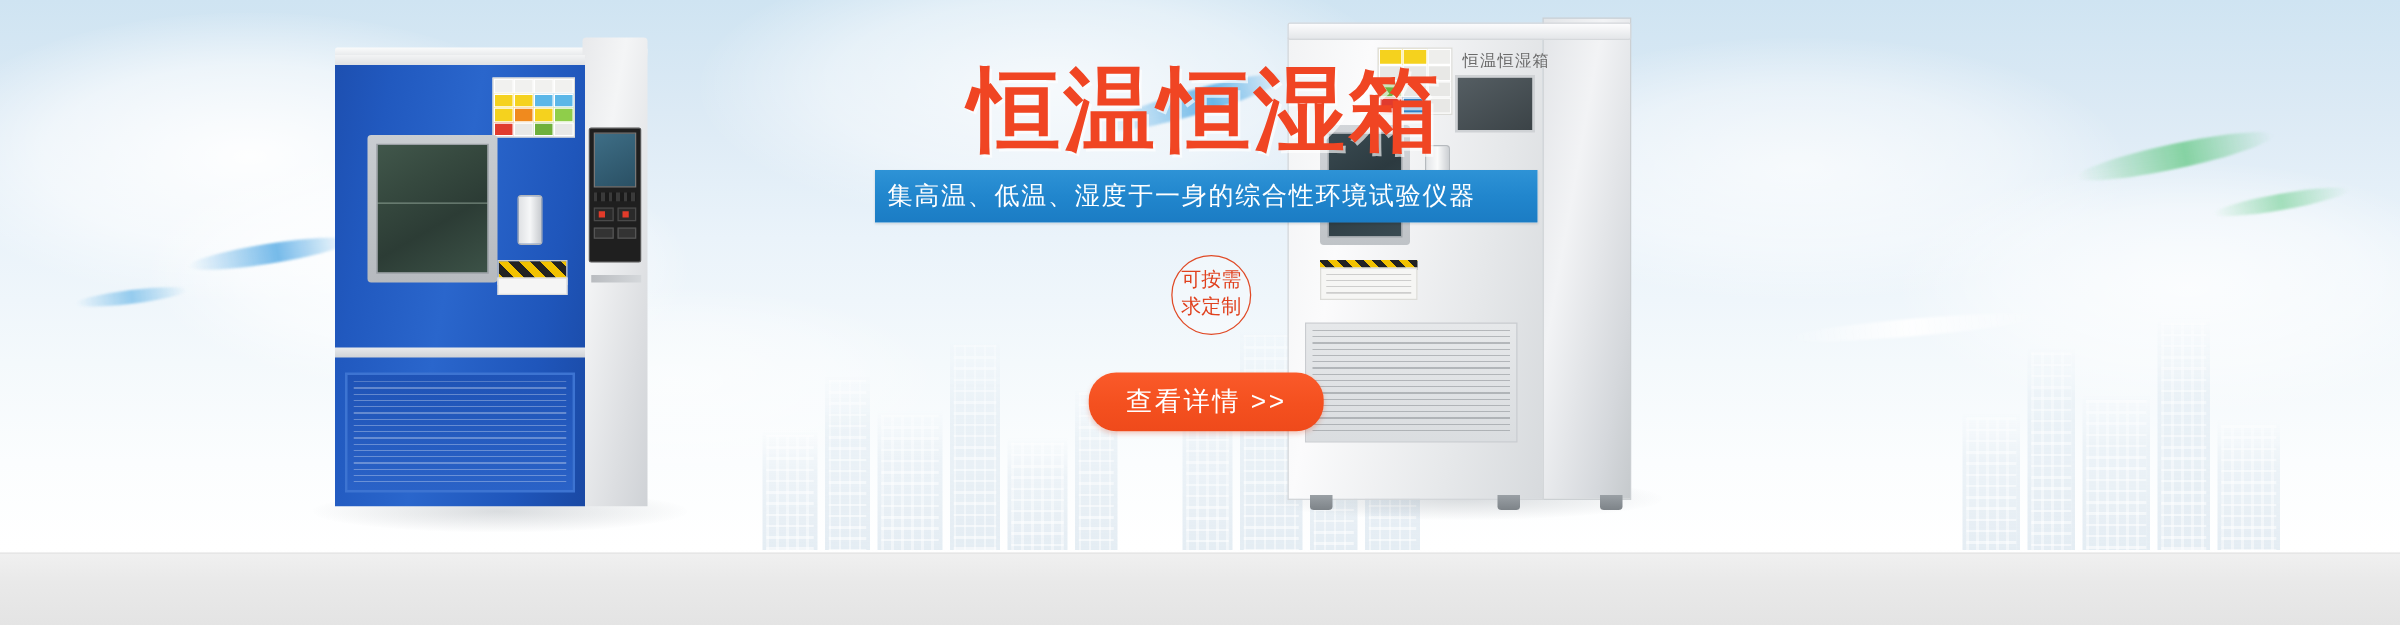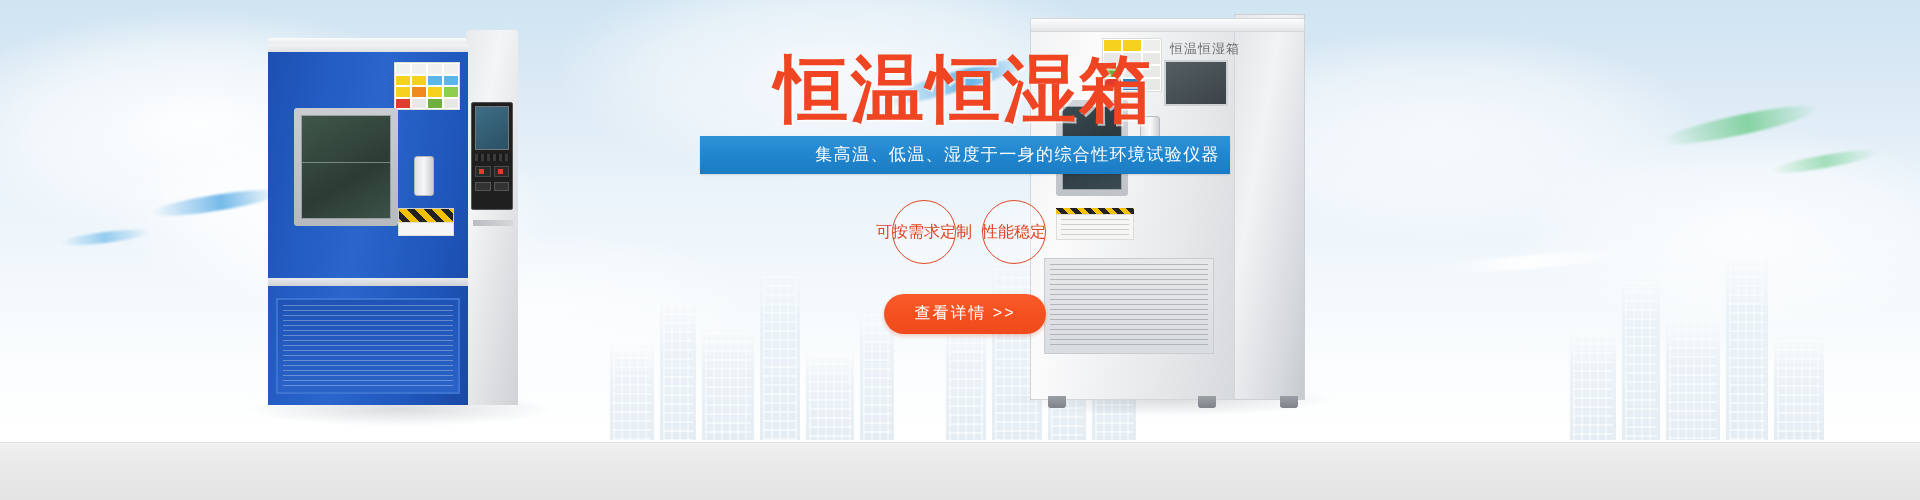--- a/index.html
+++ b/index.html
@@ -104,43 +104,43 @@
   .headline {
     margin-top:6px;
     font-size:73px; line-height:1.08; font-weight:bold;
     color:#f04523; letter-spacing:3px; text-align:center;
     white-space:nowrap;
     text-shadow:2px 2px 0 rgba(255,255,255,.65);
   }
   .subbar {
     margin-top:7px;
     background:linear-gradient(to bottom, #2e93d6 0%, #2186cd 50%, #1b7cc4 100%);
-    color:#ffffff; font-size:17px; letter-spacing:1.4px;
-    padding:7px 10px 8px; text-align:right; white-space:nowrap;
+    color:#ffffff; font-size:20px; letter-spacing:1.4px;
+    padding:7px 10px 8px; text-align:left; white-space:nowrap;
     box-shadow:0 1px 2px rgba(0,0,0,.12);
   }
 
   .badges {
     margin-top:26px; display:flex; justify-content:center;
     gap:26px; padding-left:8px;
   }
   .badge {
     width:64px; height:64px; border-radius:50%;
     border:1.6px solid #e04a26;
-    display:flex; 
+    display:flex; flex-direction:column;
     align-items:center; justify-content:center;
     color:#e0411e; font-size:16px; line-height:1.28;
     background:rgba(255,255,255,.28);
   }
   .badge span { white-space:nowrap; }
 
   .cta-wrap { margin-top:30px; display:flex; justify-content:center; }
   .cta {
     background:linear-gradient(to bottom, #fa5a2a 0%, #f4501f 55%, #ef4a1b 100%);
-    color:#ffffff; font-size:16px; letter-spacing:2px;
+    color:#ffffff; font-size:21px; letter-spacing:2px;
     padding:9px 30px 10px; border-radius:22px; border:none;
     white-space:nowrap; cursor:pointer;
     font-family:"Liberation Sans", sans-serif;
     box-shadow:0 2px 4px rgba(220,70,30,.28);
   }
 
   
   .machine-left { position:absolute; left:268px; top:30px; width:250px; height:375px; }
 
   .ml-body {
@@ -504,24 +504,20 @@
 
     <div class="headline">恒温恒湿箱</div>
 
     <div class="subbar">集高温、低温、湿度于一身的综合性环境试验仪器</div>
 
     <div class="badges">
       <div class="badge">
         <span>可按需</span>
         <span>求定制</span>
       </div>
-      <div class="badge">
-        <span>性能</span>
-        <span>稳定</span>
-      </div>
     </div>
 
     <div class="cta-wrap">
       <button class="cta">查看详情 &gt;&gt;</button>
     </div>
 
   </div>
 </div>
 
 </body></html>

